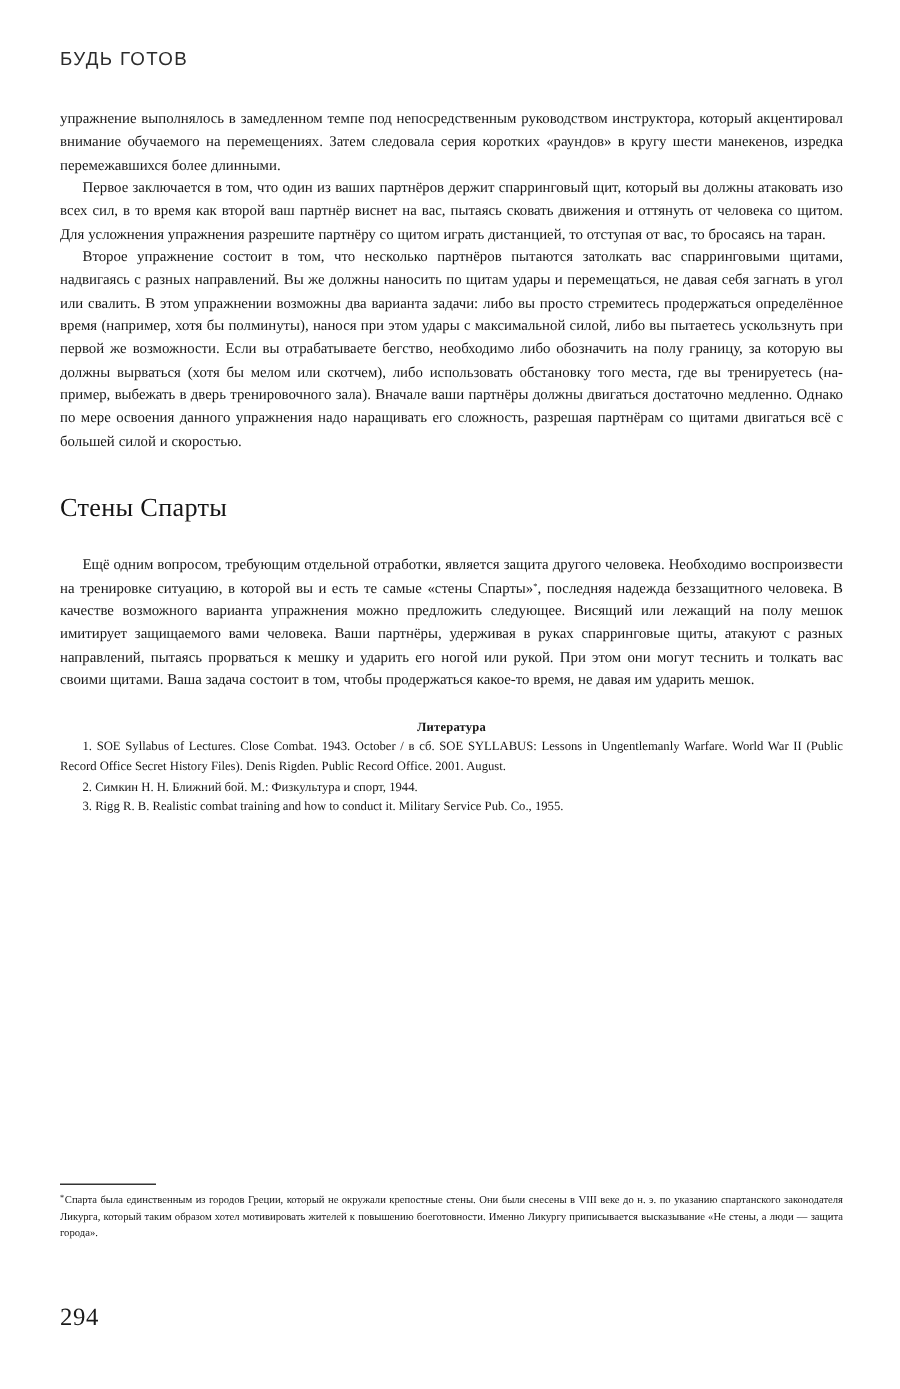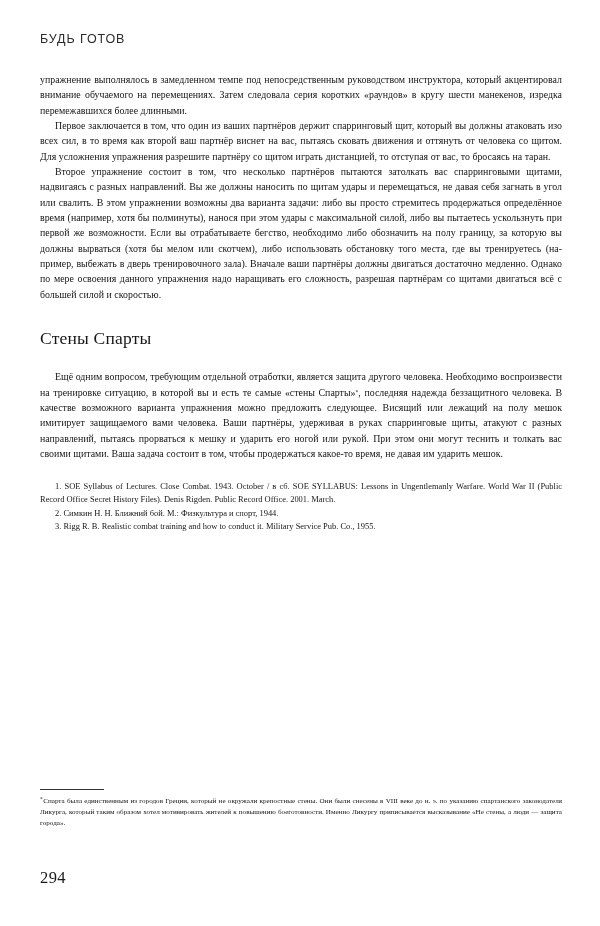--- a/index.html
+++ b/index.html
@@ -148,22 +148,23 @@
 
     <p class="body-par">Первое заключается в том, что один из ваших партнёров держит спарринговый щит, который вы должны атаковать изо всех сил, в то время как второй ваш партнёр вис­нет на вас, пытаясь сковать движения и оттянуть от человека со щитом. Для усложне­ния упражнения разрешите партнёру со щитом играть дистанцией, то отступая от вас, то бросаясь на таран.</p>
 
     <p class="body-par">Второе упражнение состоит в том, что несколько партнёров пытаются за­толкать вас спарринговыми щитами, надвигаясь с разных направлений. Вы же должны наносить по щитам удары и перемещаться, не давая себя загнать в угол или свалить. В этом упражнении возможны два варианта задачи: либо вы просто стремитесь продержаться определённое время (например, хотя бы полминуты), нанося при этом удары с максимальной силой, либо вы пытаетесь ускользнуть при первой же возможности. Если вы отрабатываете бегство, необходимо либо обозначить на полу границу, за которую вы должны вырваться (хотя бы мелом или скотчем), либо использовать обстановку того места, где вы тренируетесь (на­пример, выбежать в дверь тренировочного зала). Вначале ваши партнёры долж­ны двигаться достаточно медленно. Однако по мере освоения данного упражне­ния надо наращивать его сложность, разрешая партнёрам со щитами двигаться всё с большей силой и скоростью.</p>
 
     <h2 class="section-title">Стены Спарты</h2>
 
     <p class="body-par"><span>Ещё одним вопросом, требующим отдельной отработки, является защита другого человека. Необходимо воспроизвести на тренировке ситуацию, в которой вы и есть те самые «стены Спарты»</span><sup class="fn-ref">*</sup><span>, последняя надежда беззащитного человека. В качест­ве возможного варианта упражнения можно предложить следующее. Висящий или лежащий на полу мешок имитирует защищаемого вами человека. Ваши партнёры, удерживая в руках спарринговые щиты, атакуют с разных направлений, пытаясь про­рваться к мешку и ударить его ногой или рукой. При этом они могут теснить и толкать вас своими щитами. Ваша задача состоит в том, чтобы продержаться какое-то время, не давая им ударить мешок.</span></p>
 
     <div class="refs">
+      <p class="refs-title">Литература</p>
       <ul class="refs-list">
-        <li>1. SOE Syllabus of Lectures. Close Combat. 1943. October / в сб. SOE SYLLABUS: Lessons in Ungentlemanly Warfare. World War II (Public Record Office Secret History Files). Denis Rigden. Public Record Office. 2001. March.</li>
+        <li>1. SOE Syllabus of Lectures. Close Combat. 1943. October / в сб. SOE SYLLABUS: Lessons in Ungentlemanly Warfare. World War II (Public Record Office Secret History Files). Denis Rigden. Public Record Office. 2001. August.</li>
         <li>2. Симкин Н. Н. Ближний бой. М.: Физкультура и спорт, 1944.</li>
         <li>3. Rigg R. B. Realistic combat training and how to conduct it. Military Service Pub. Co., 1955.</li>
       </ul>
     </div>
 
   </div>
 
   <div class="footnote-area">
     <div class="footnote-rule"></div>
     <p class="footnote-text"><span class="fn-marker-inline">*</span><span>Спарта была единственным из городов Греции, который не окружали крепостные стены. Они были снесены в VIII веке до н. э. по указанию спартанского законодателя Ликурга, который таким образом хотел мотивировать жителей к повышению боеготовности. Именно Ликургу приписывается высказывание «Не стены, а люди — за­щита города».</span></p>

